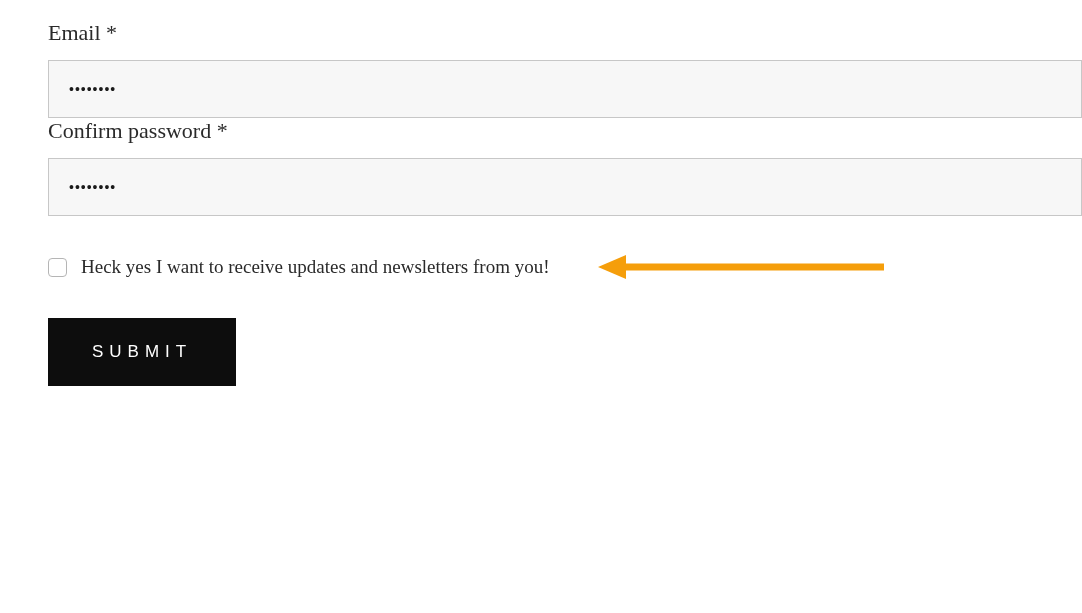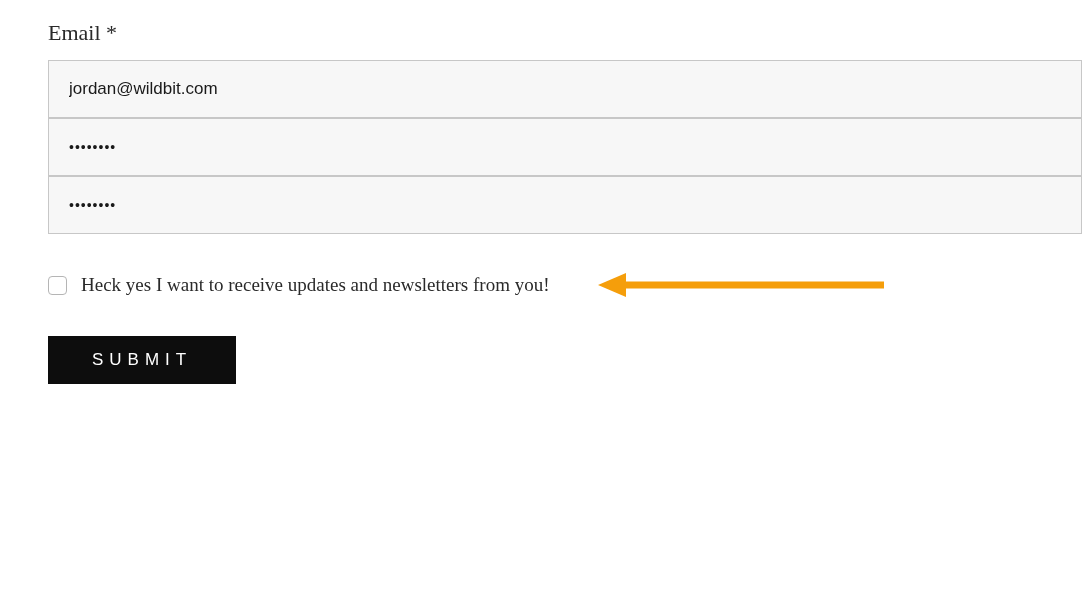--- a/index.html
+++ b/index.html
@@ -66,43 +66,43 @@
     .annotation-arrow {
       position: absolute;
       left: 548px;
       top: 50%;
       transform: translateY(-50%);
     }
     .submit-button {
       background: #0d0d0d;
       color: #ffffff;
       border: none;
-      padding: 14px 44px;
+      padding: 24px 44px;
       font-size: 17px;
       font-family: Arial, Helvetica, sans-serif;
       letter-spacing: 6px;
       cursor: pointer;
       font-weight: 400;
     }
   </style>
 </head>
 <body>
 
 
 
 <div class="form-group">
   <label class="form-label">Email *</label>
-  <input type="text" class="form-input" value="jordan@wildbit.com" style="">
 </div>
 
 <div class="form-group">
   <input type="password" class="form-input" value="••••••••" style="">
 </div>
 
 <div class="form-group">
+  <label class="form-label">Confirm password *</label>
   <input type="password" class="form-input" value="••••••••" style="">
 </div>
 
 <div class="checkbox-row">
   <div class="checkbox-box"></div>
   <span class="checkbox-label">Heck yes I want to receive updates and newsletters from you!</span>
   <svg class="annotation-arrow" width="290" height="34" viewBox="0 0 290 34">
     <line x1="26" y1="17" x2="288" y2="17" stroke="#f59e0b" stroke-width="7"></line>
     <polygon points="2,17 30,5 30,29" fill="#f59e0b"></polygon>
   </svg>

